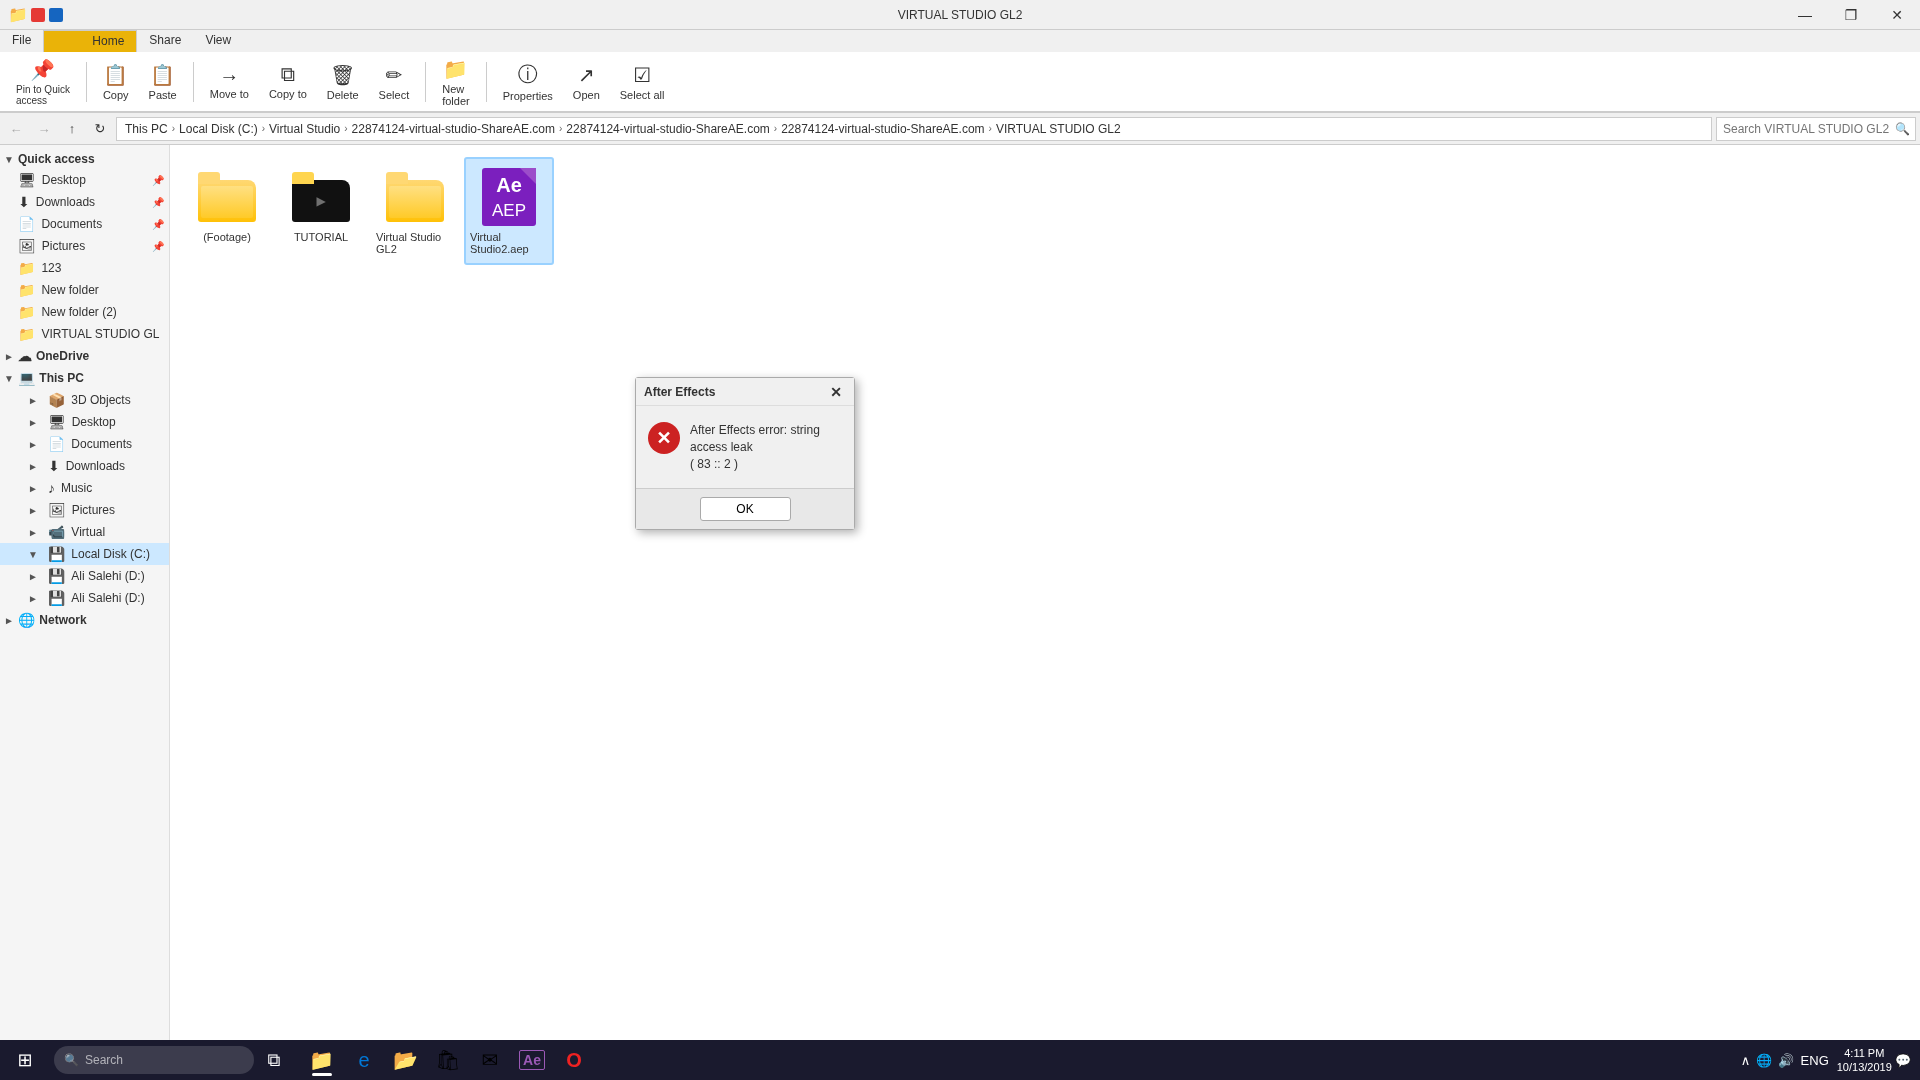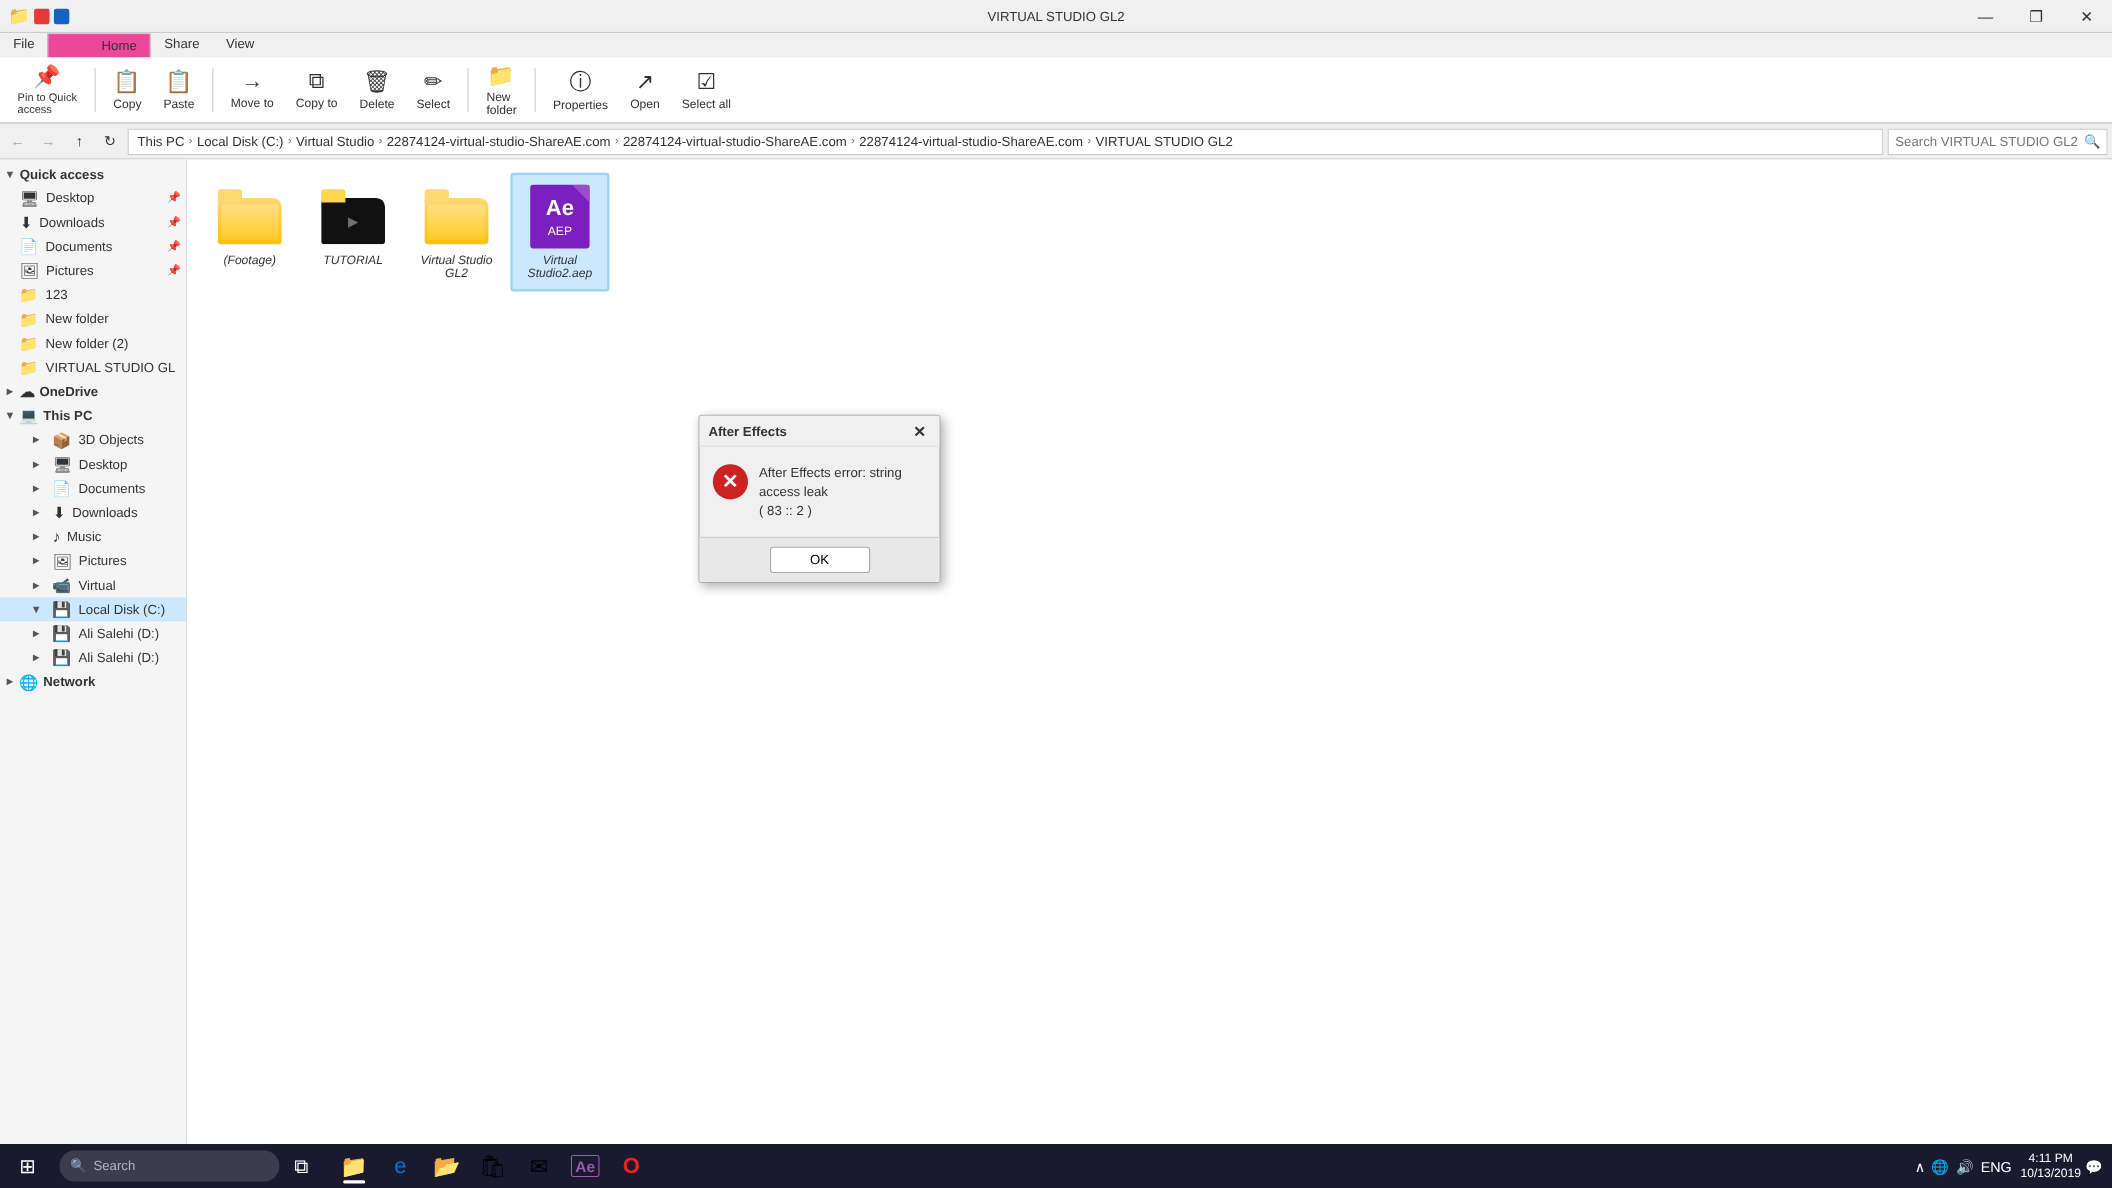--- a/index.html
+++ b/index.html
@@ -61,21 +61,21 @@
       display: flex;
       height: 22px;
     }
     .ribbon-tab {
       padding: 3px 12px;
       font-size: 12px;
       cursor: pointer;
       color: #333;
     }
     .ribbon-tab.active {
-      background: #ec4899;
+      background: #eab308;
       border: 1px solid #ccc;
       border-bottom: none;
       padding-left: 48px;
     }
     .ribbon-content {
       background: white;
       height: 60px;
       border-bottom: 1px solid #ccc;
       display: flex;
       align-items: center;
@@ -253,25 +253,24 @@
       width: 60px;
       height: 60px;
       display: flex;
       align-items: center;
       justify-content: center;
       margin-bottom: 4px;
       position: relative;
     }
     .file-name {
       font-size: 11px;
-      text-align: center;
+      text-align: left;
       color: #333;
       word-break: break-word;
       max-width: 86px;
-      font-style: italic;
     }
 
     
     .status-bar {
       height: 28px;
       background: #f0f0f0;
       border-top: 1px solid #ccc;
       display: flex;
       align-items: center;
       padding: 0 8px;
@@ -736,21 +735,21 @@
           </div>
         </div>
         <span class="file-name">Virtual Studio GL2</span>
       </div>
 
       <div class="file-item selected">
         <div class="file-icon">
           <div style="width:54px; height:58px; background:#7B1FBE; border-radius:3px; display:flex; flex-direction:column; align-items:center; justify-content:center; color:white; position:relative;">
             <div style="position:absolute; top:0; right:0; width:16px; height:16px; background:#9C4DCA; clip-path:polygon(100% 0, 0 0, 100% 100%);"></div>
             <span style="font-size:20px; font-weight:bold; color:white;">Ae</span>
-            <span style="font-size:11px; color:white; margin-top:4px;">AEP</span>
+            <span style="font-size:17px; color:white; margin-top:4px;">AEP</span>
           </div>
         </div>
         <span class="file-name">Virtual Studio2.aep</span>
       </div>
     </div>
   </div>
 </div>
 
 <div class="status-bar">
   <span>4 items</span>

